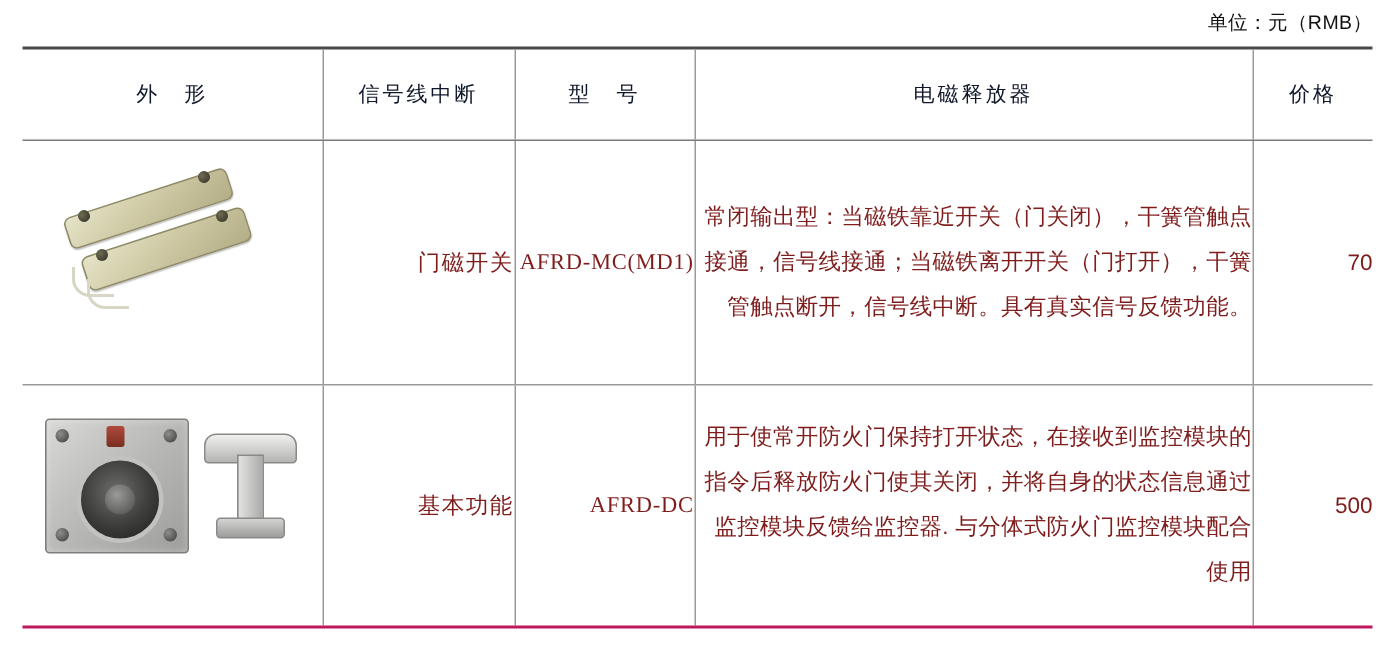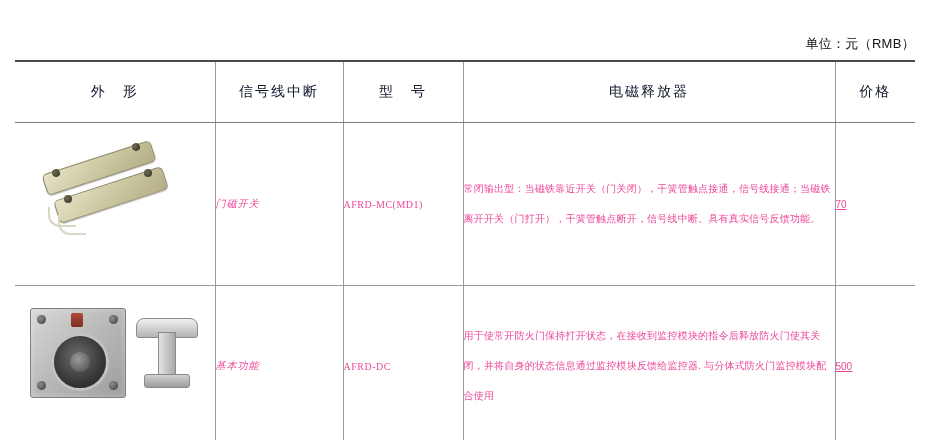--- a/index.html
+++ b/index.html
@@ -12,21 +12,20 @@
     height: 440px;
     font-family: "Liberation Sans", sans-serif;
     color: #1a1a1a;
     overflow: hidden;
   }
   .page {
     position: relative;
     width: 929px;
     height: 396px;
     box-sizing: border-box;
-    margin-top: 29px;
   }
   .unit-line {
     text-align: right;
     font-size: 13px;
     color: #111;
     padding: 6px 14px 7px 0;
     letter-spacing: 0.3px;
   }
   table.spec {
     border-collapse: collapse;
@@ -50,42 +49,42 @@
     vertical-align: middle;
     text-align: center;
     letter-spacing: 2px;
     color: #0f172a;
   }
   table.spec thead th:first-child { border-left: none; }
 
   table.spec tbody td {
     border-bottom: 1px solid #9a9a9a;
     border-left: 1px solid #9a9a9a;
-    font-size: 10px;
+    font-size: 15px;
     vertical-align: middle;
-    text-align: left;
-    color: #ec4899;
+    text-align: right;
+    color: #7f1d1d;
     padding: 6px 0;
   }
   table.spec tbody td:first-child { border-left: none; }
   table.spec tbody tr:last-child td { border-bottom: 2px solid #be185d; }
 
   td.func {
     text-align: left;
     padding: 10px 16px 10px 16px;
     line-height: 30px;
     letter-spacing: 0.2px;
   }
   td.model {
     font-family: Liberation Serif, serif;
     font-size: 13px;
     letter-spacing: 0.5px;
   }
-  td.name { letter-spacing: 1px; font-style: italic; }
-  td.price { font-family: "Liberation Sans", sans-serif; font-size: 14px; text-decoration: underline; }
+  td.name { letter-spacing: 1px; }
+  td.price { font-family: "Liberation Sans", sans-serif; font-size: 14px; }
 
   tr.row1 td { height: 150px; }
   tr.row2 td { height: 148px; }
 
   
   .img-cell { position: relative; height: 100%; }
   .img-wrap {
     position: relative;
     width: 190px;
     height: 120px;

